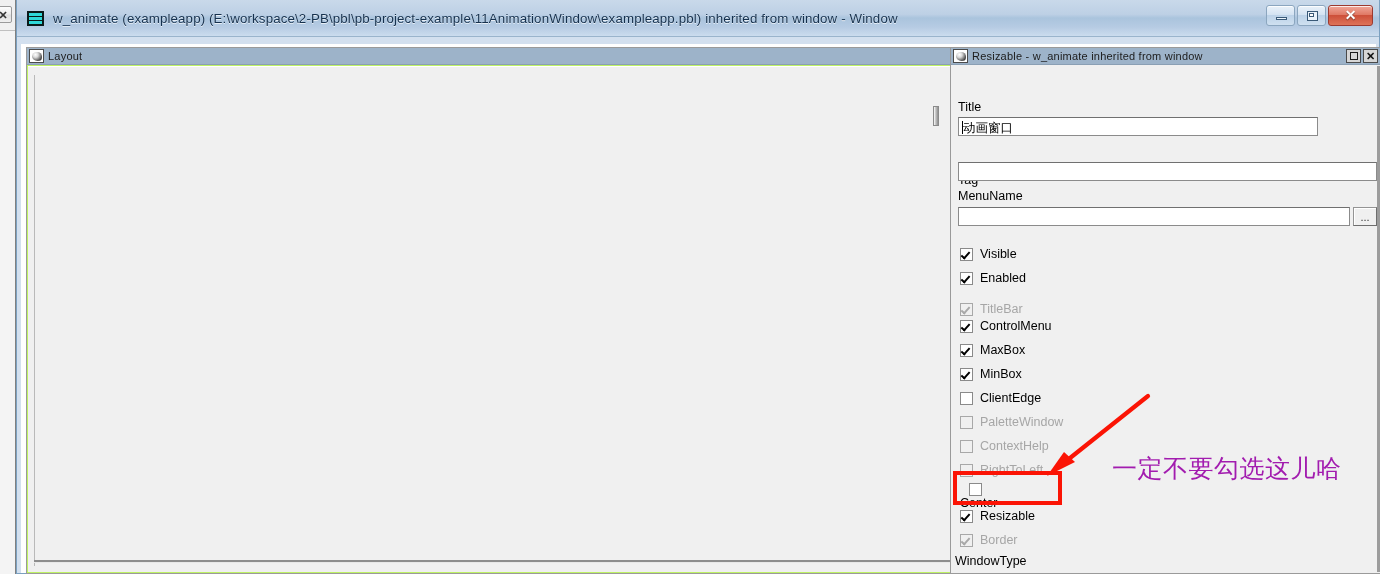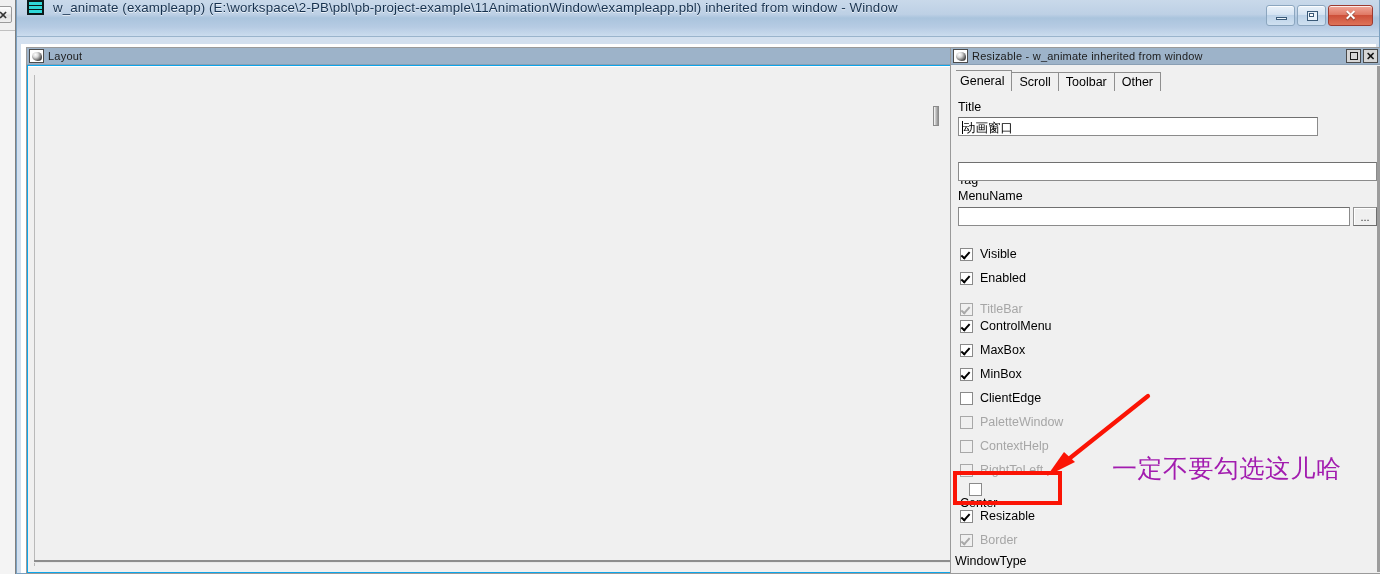--- a/index.html
+++ b/index.html
@@ -49,21 +49,21 @@
   #titlebar {
     position: absolute; left: 0; top: 0; right: 0; height: 37px;
     background: linear-gradient(to bottom,
         #c9d9ea 0%, #bdd0e5 40%, #aac4dd 50%, #b6cbe3 75%, #cbdcee 100%);
     border-bottom: 1px solid #9ab4cc;
     box-sizing: border-box;
   }
   #titlebar .tb-inner {
     position: absolute; left: 0; top: 0; right: 0; bottom: 0;
     padding: 0 10px;
-    display: flex; align-items: flex-start;
+    display: flex; align-items: center;
   }
   .pb-window-icon {
     width: 17px; height: 15px;
     flex: 0 0 auto;
     position: relative;
     margin-right: 9px;
   }
   .pb-window-icon .frame {
     position: absolute; inset: 0;
     background: #0b1a1a;
@@ -128,21 +128,21 @@
   
   #mdi-client {
     position: absolute; left: 4px; top: 44px; right: 3px; bottom: 0;
     background: #ffffff;
   }
 
   
   #layout-window {
     position: absolute; left: 5px; top: 3px;
     width: 987px; height: 527px;
-    background: #0ea5e9;
+    background: #bef264;
     border: 1px solid #9a9a9a;
     box-sizing: border-box;
   }
   .child-title {
     height: 17px;
     background: #9db3c9;
     display: flex; align-items: center;
     padding: 0 2px;
     border-bottom: 1px solid #8a9fb4;
     box-sizing: border-box;
@@ -420,26 +420,20 @@
             <div class="sq"></div>
           </div>
           <div class="child-btn">
             <div class="xx">✕</div>
           </div>
         </div>
       </div>
 
       <div id="props-body">
 
-        <div id="props-tabs">
-          <div class="tab active">General</div>
-          <div class="tab">Scroll</div>
-          <div class="tab">Toolbar</div>
-          <div class="tab">Other</div>
-        </div>
 
         <div class="field-label" style="left:6px; top:34px;">Title</div>
         <div class="text-input cn" style="left:6px; top:51px; width:360px;"><span class="caret"></span><span>动画窗口</span></div>
 
         <div class="field-label" style="left:6px; top:78px;margin-top:29px;">Tag</div>
         <div class="text-input" style="left:6px; top:96px; width:419px;"></div>
 
         <div class="field-label" style="left:6px; top:123px;">MenuName</div>
         <div class="text-input" style="left:6px; top:141px; width:392px;"></div>
         <div class="ellipsis-btn" style="left:401px; top:141px;">...</div>

